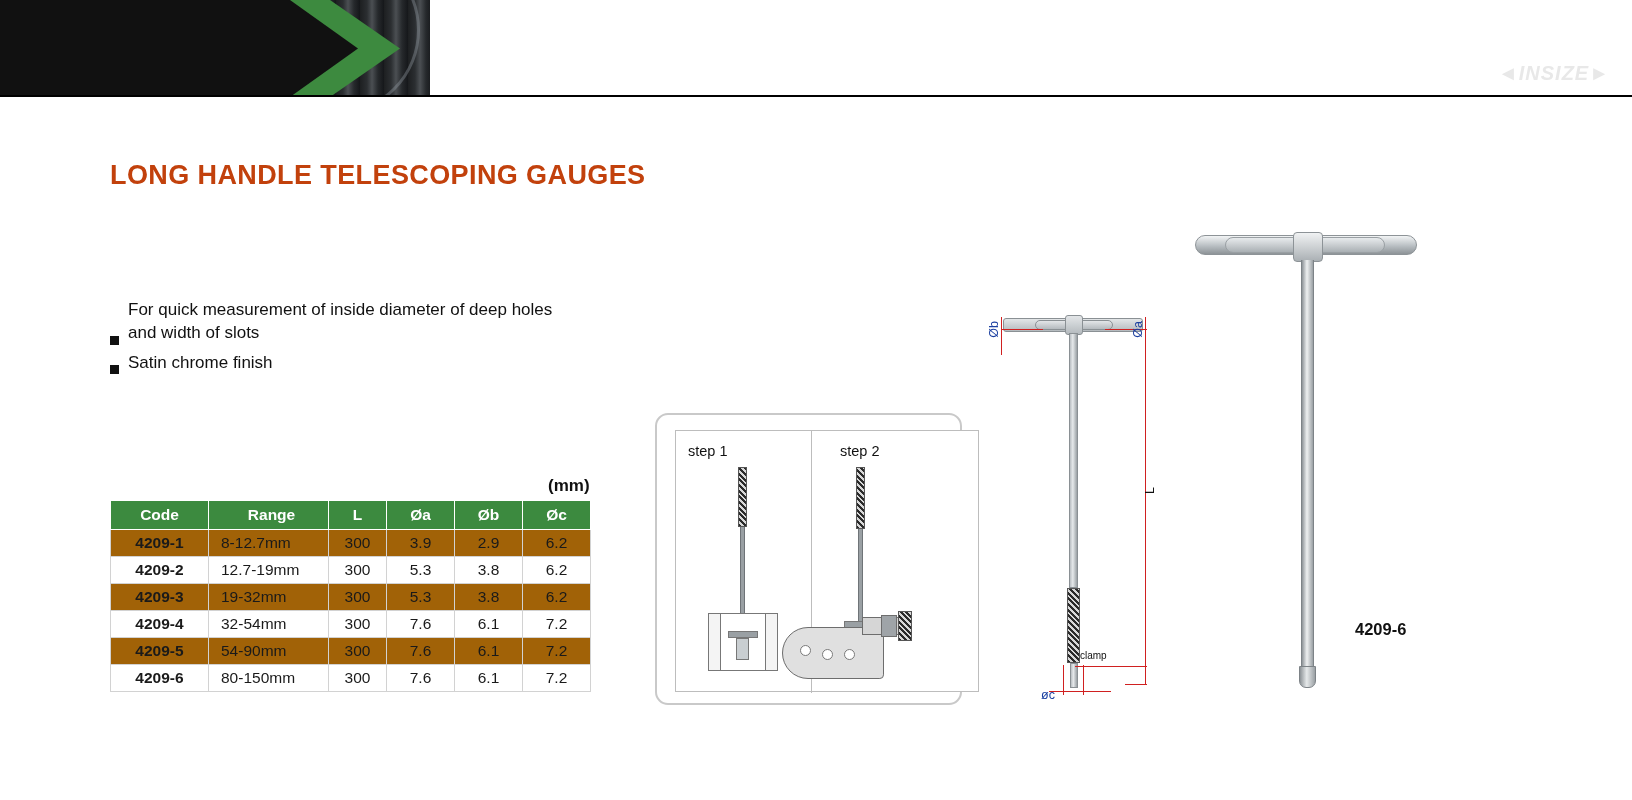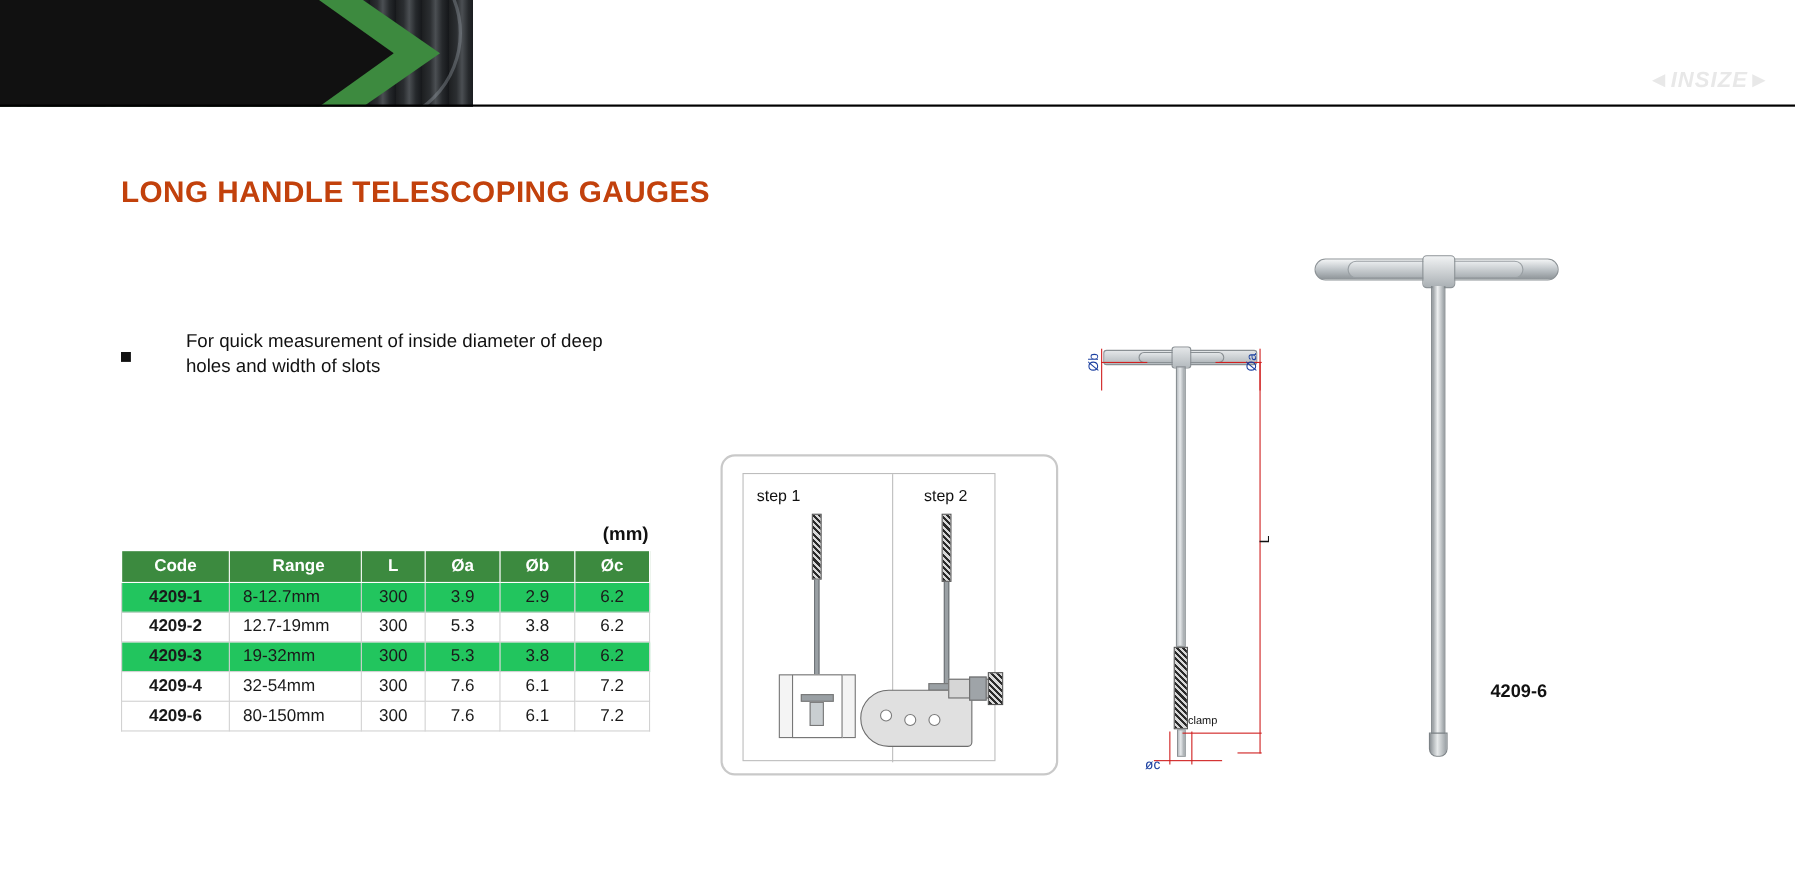--- a/index.html
+++ b/index.html
@@ -57,21 +57,21 @@
   }
 
   
   .page-title {
     position:absolute; left:110px; top:160px;
     font-size:27px; font-weight:bold; color:#c2410c; letter-spacing:.4px;
   }
 
   
   .features { position:absolute; left:110px; top:298px; width:470px; }
-  .feature { display:flex; align-items:center; margin-bottom:6px;gap:41px; }
+  .feature { display:flex; align-items:flex-end; margin-bottom:6px; }
   .feature .bullet {
     width:9px; height:9px; background:#111; margin-top:7px; margin-right:9px; flex:0 0 9px;
   }
   .feature .ftext { font-size:17px; color:#111; line-height:1.38; }
 
   
   .unit-label {
     position:absolute; left:548px; top:476px;
     font-size:17px; font-weight:bold; color:#111;
   }
@@ -85,30 +85,30 @@
   }
   table.spec th.code-col { width:98px; }
   table.spec th.range-col { width:120px; text-align:center; padding-left:12px; }
   table.spec th.l-col { width:58px; }
   table.spec th.d-col { width:68px; }
   table.spec td {
     border:1px solid #d2d2d2; padding:4px 6px; text-align:center; color:#1a1a1a;
   }
   table.spec td.code { font-weight:bold; }
   table.spec td.range { text-align:left; padding-left:12px; }
-  table.spec tr.odd td { background:#22c55e; }
+  table.spec tr.odd td { background:#a16207; }
   table.spec tr.even td { background:#ffffff; }
 
   
   .steps-box {
     position:absolute; left:655px; top:413px; width:307px; height:292px;
     border:2px solid #c9c9c9; border-radius:13px; background:#fff;
   }
   .steps-inner {
-    position:absolute; left:18px; top:15px; width:230px; height:262px;
+    position:absolute; left:18px; top:15px; width:304px; height:262px;
     border:1px solid #bdbdbd; background:#fff;
   }
   .steps-divider {
     position:absolute; left:135px; top:0; width:1px; height:262px; background:#bdbdbd;
   }
   .step-label { position:absolute; font-size:14.5px; color:#111; }
   .step1-label { left:12px; top:12px; }
   .step2-label { left:164px; top:12px; }
 
   .rod {
@@ -198,20 +198,24 @@
   </div>
 </div>
 <div class="header-rule"></div>
 
 <div class="page-title">LONG HANDLE TELESCOPING GAUGES</div>
 
 <div class="features">
   <div class="feature">
     <div class="bullet"></div>
     <div class="ftext">For quick measurement of inside diameter of deep holes and width of slots</div>
+  </div>
+  <div class="feature">
+    <div class="bullet"></div>
+    <div class="ftext">Satin chrome finish</div>
   </div>
 </div>
 
 <div class="unit-label">(mm)</div>
 <table class="spec">
   <thead>
     <tr>
       <th class="code-col">Code</th>
       <th class="range-col">Range</th>
       <th class="l-col">L</th>
@@ -246,20 +250,28 @@
       <td>6.2</td>
     </tr>
     <tr class="even">
       <td class="code">4209-4</td>
       <td class="range">32-54mm</td>
       <td>300</td>
       <td>7.6</td>
       <td>6.1</td>
       <td>7.2</td>
     </tr>
+    <tr class="odd">
+      <td class="code">4209-5</td>
+      <td class="range">54-90mm</td>
+      <td>300</td>
+      <td>7.6</td>
+      <td>6.1</td>
+      <td>7.2</td>
+    </tr>
     <tr class="even">
       <td class="code">4209-6</td>
       <td class="range">80-150mm</td>
       <td>300</td>
       <td>7.6</td>
       <td>6.1</td>
       <td>7.2</td>
     </tr>
   </tbody>
 </table>

